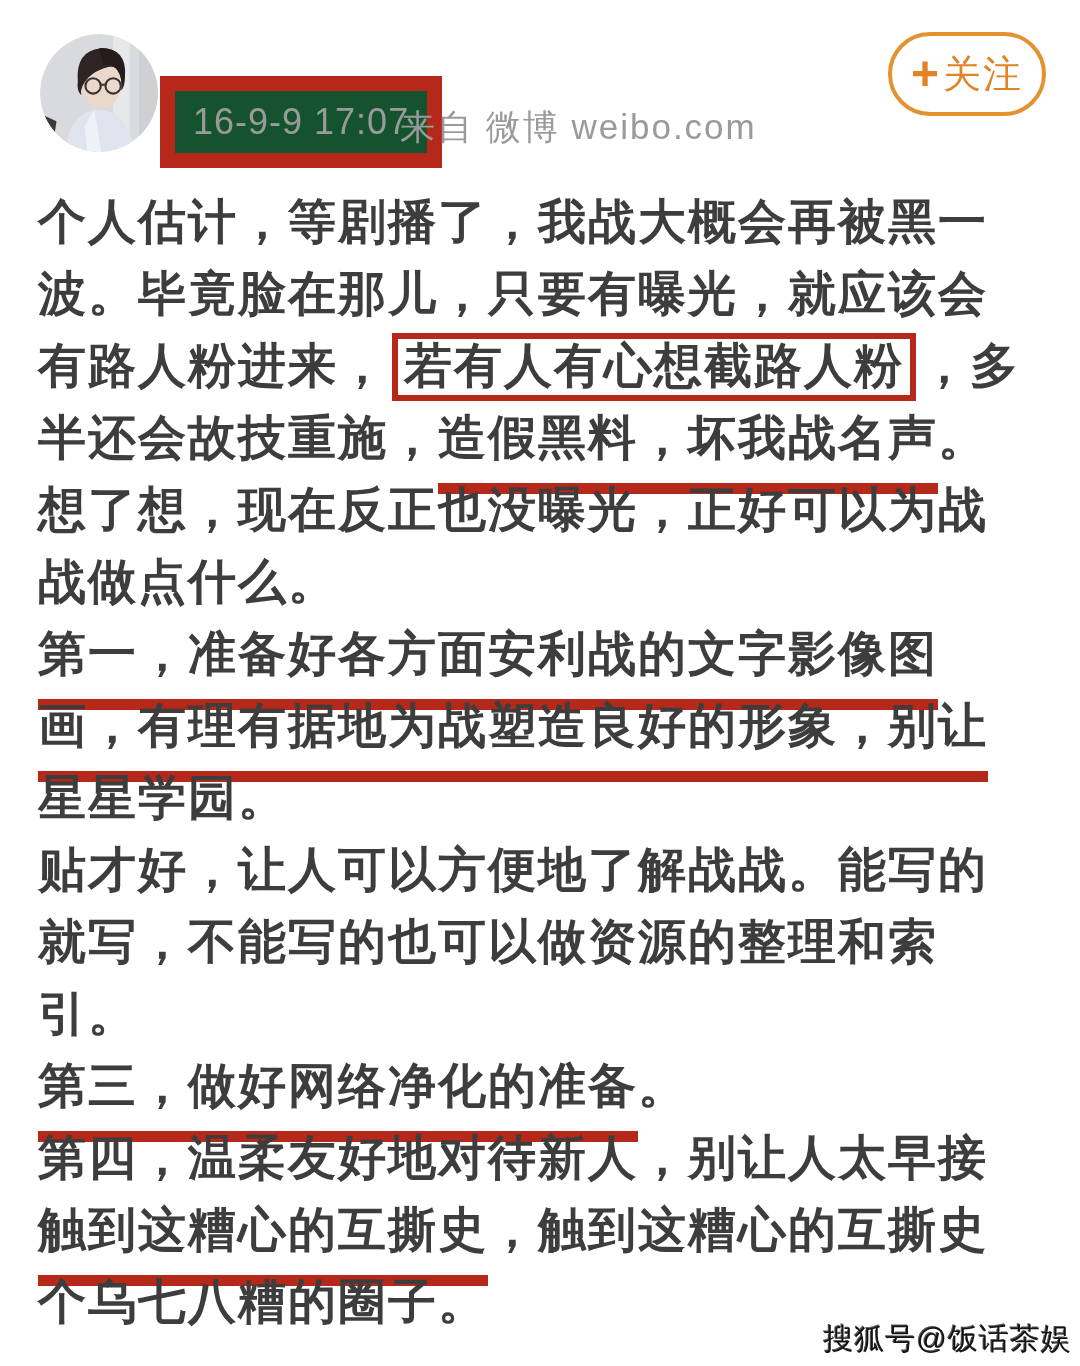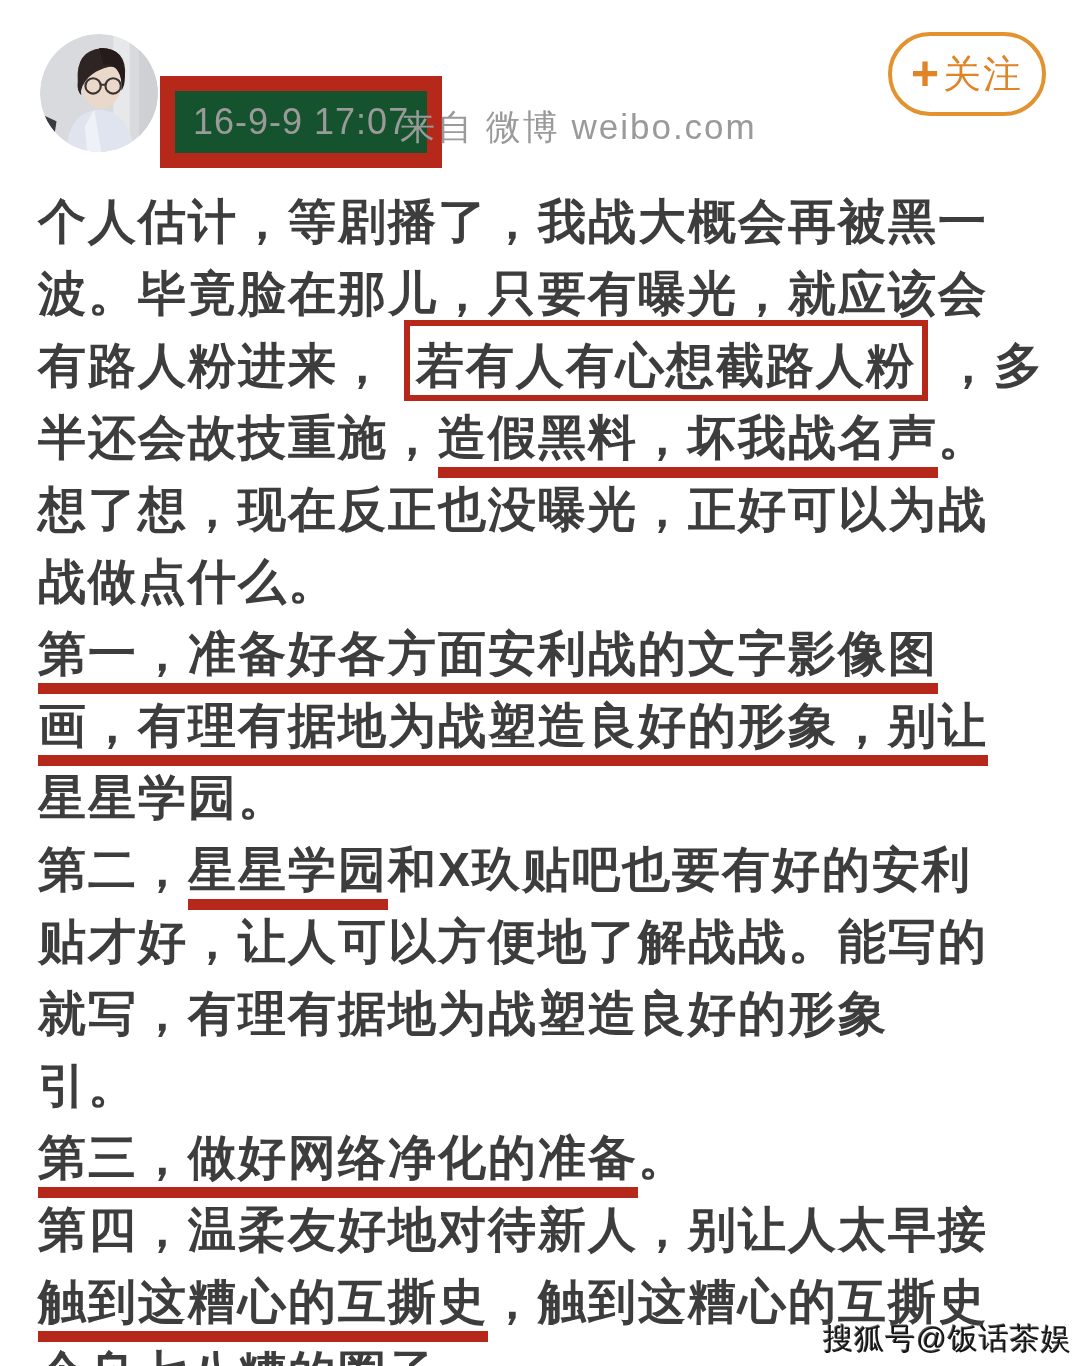--- a/index.html
+++ b/index.html
@@ -62,26 +62,26 @@
   }
   .line{
     height:72px;line-height:72px;
     font-size:48px;letter-spacing:2px;
     white-space:nowrap;
     font-weight:600;
   }
   .seg{display:inline;}
   .seg.box{
     border:6px solid var(--red);
-    padding:13px 6px 3px 6px;
-    margin:0 16px;
+    padding:0 6px 3px 6px;
+    margin:0 4px;
   }
   .seg.ul{
     border-bottom:11px solid var(--red);
-    padding-bottom:3px;
+    padding-bottom:19px;
     text-align:right;
   }
 
   
   .watermark{
     position:absolute;right:8px;bottom:6px;
     font-size:30px;font-weight:normal;color:#141414;
     letter-spacing:1px;white-space:nowrap;
     text-shadow:1px 1px 0 #ffffff, -1px -1px 0 #5a5a5a;
   }
@@ -129,23 +129,22 @@
   <div class="post-body">
       <div class="line"><span class="seg p">个人估计，等剧播了，我战大概会再被黑一</span></div>
       <div class="line"><span class="seg p">波。毕竟脸在那儿，只要有曝光，就应该会</span></div>
       <div class="line"><span class="seg p">有路人粉进来，</span><span class="seg box">若有人有心想截路人粉</span><span class="seg p">，多</span></div>
       <div class="line"><span class="seg p">半还会故技重施，</span><span class="seg ul">造假黑料，坏我战名声</span><span class="seg p">。</span></div>
       <div class="line"><span class="seg p">想了想，现在反正也没曝光，正好可以为战</span></div>
       <div class="line"><span class="seg p">战做点什么。</span></div>
       <div class="line"><span class="seg ul">第一，准备好各方面安利战的文字影像图</span></div>
       <div class="line"><span class="seg ul">画，有理有据地为战塑造良好的形象，别让</span></div>
       <div class="line"><span class="seg p">星星学园。</span></div>
-      <div class="line"><span class="seg p">第二，</span><span class="seg ul">星星学园</span><span class="seg p">和X玖贴吧也要有好的安利</span></div>
       <div class="line"><span class="seg p">贴才好，让人可以方便地了解战战。能写的</span></div>
-      <div class="line"><span class="seg p">就写，有理有据地为战塑造良好的形象</span></div>
+      <div class="line"><span class="seg p">就写，不能写的也可以做资源的整理和索</span></div>
       <div class="line"><span class="seg p">引。</span></div>
       <div class="line"><span class="seg ul">第三，做好网络净化的准备</span><span class="seg p">。</span></div>
       <div class="line"><span class="seg p">第四，温柔友好地对待新人，别让人太早接</span></div>
       <div class="line"><span class="seg ul">触到这糟心的互撕史</span><span class="seg p">，触到这糟心的互撕史</span></div>
       <div class="line"><span class="seg p">个乌七八糟的圈子。</span></div>
     </div>
 
   <div class="watermark">搜狐号@饭话茶娱</div>
 
 </div>

